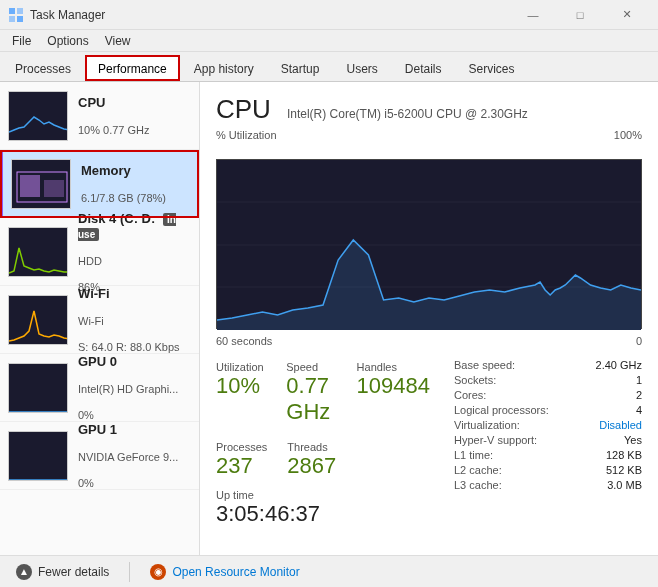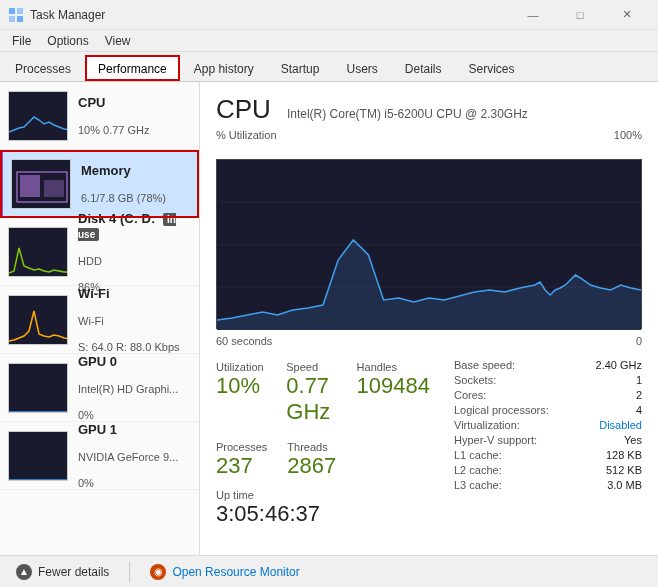--- a/index.html
+++ b/index.html
@@ -514,21 +514,21 @@
         </div>
         <div class="info-row">
           <span class="info-row-label">Virtualization:</span>
           <span class="info-row-value disabled">Disabled</span>
         </div>
         <div class="info-row">
           <span class="info-row-label">Hyper-V support:</span>
           <span class="info-row-value">Yes</span>
         </div>
         <div class="info-row">
-          <span class="info-row-label">L1 cache:</span>
+          <span class="info-row-label">L1 time:</span>
           <span class="info-row-value">128 KB</span>
         </div>
         <div class="info-row">
           <span class="info-row-label">L2 cache:</span>
           <span class="info-row-value">512 KB</span>
         </div>
         <div class="info-row">
           <span class="info-row-label">L3 cache:</span>
           <span class="info-row-value">3.0 MB</span>
         </div>

